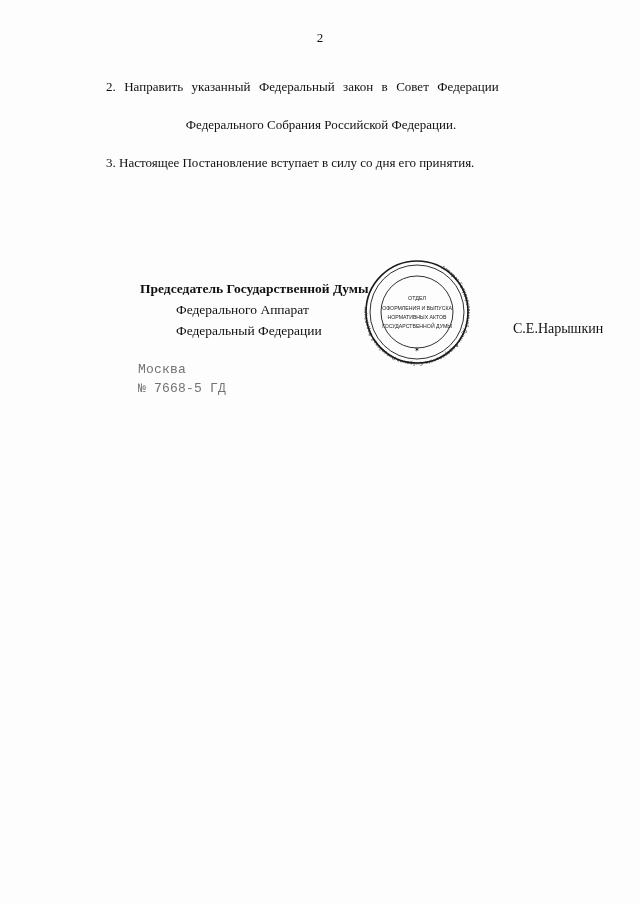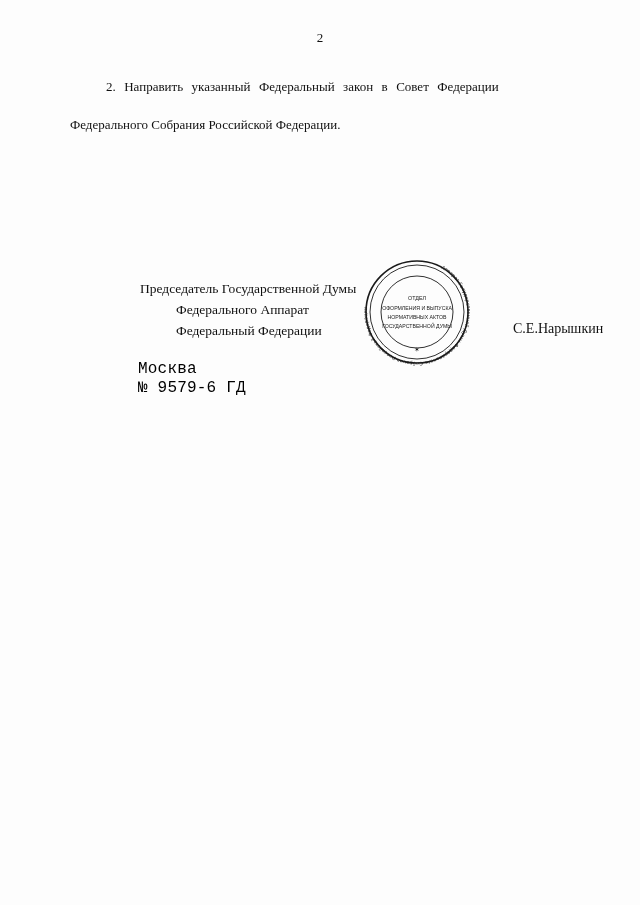--- a/index.html
+++ b/index.html
@@ -48,55 +48,55 @@
     text-align: justify;
   }
   .para.justified-spread > span.l1 {
     display: block;
     text-align: justify;
     text-indent: 36px;
     word-spacing: 5.2px;
   }
   .para.justified-spread > span.l2 {
     display: block;
-    text-align: left;
+    text-align: center;
     text-indent: 0;
     font-family: Liberation Serif, serif;
   }
   .para2 {
     margin-top: 0;
   }
   .signature-block {
     position: absolute;
     left: 70px;
     top: 210px;
     font-size: 13.5px;
     line-height: 21px;
     color: #101010;
   }
-  .sig-line-1 { text-indent: 0; white-space: nowrap; }
+  .sig-line-1 { text-indent: 0; white-space: nowrap; font-weight: bold; }
   .sig-line-2 { padding-left: 36px; white-space: nowrap; }
   .sig-line-3 { padding-left: 36px; white-space: nowrap; }
   .signer-name {
     position: absolute;
     left: 443px;
     top: 253px;
     font-size: 14px;
     color: #101010;
     white-space: nowrap;
   }
   .footer-block {
     position: absolute;
     left: 68px;
     top: 292px;
     font-family: "Liberation Mono", monospace;
-    font-size: 16px;
+    font-size: 13px;
     line-height: 19px;
     letter-spacing: 0.2px;
-    color: #000000;
+    color: #737373;
   }
   .footer-line { white-space: nowrap; }
   .stamp {
     position: absolute;
     left: 288px;
     top: 185px;
     width: 118px;
     height: 118px;
   }
   .stamp svg { display: block; }
@@ -108,32 +108,35 @@
 
   <div class="page-number">2</div>
 
   <div class="body-text">
 
     <p class="para justified-spread">
       <span class="l1">2. Направить указанный Федеральный закон в Совет Федерации</span>
       <span class="l2">Федерального Собрания Российской Федерации.</span>
     </p>
 
+    <p class="para para2">
+      <span>3. Настоящее Постановление вступает в силу со дня его принятия.</span>
+    </p>
 
     <div class="signature-block">
       <div class="sig-line-1">Председатель Государственной Думы</div>
       <div class="sig-line-2">Федерального Аппарат</div>
       <div class="sig-line-3">Федеральный Федерации</div>
     </div>
 
     <div class="signer-name">С.Е.Нарышкин</div>
 
     <div class="footer-block">
       <div class="footer-line">Москва</div>
-      <div class="footer-line">№ 9579-6 ГД</div>
+      <div class="footer-line">№ 7668-5 ГД</div>
     </div>
 
     <div class="stamp">
       <svg width="118" height="118" viewBox="0 0 118 118" xmlns="http://www.w3.org/2000/svg">
         <defs>
           <path id="circlePathOuter" d="M 59,59 m 0,-50 a 50,50 0 1,1 0,100 a 50,50 0 1,1 0,-100"></path>
         </defs>
         <circle cx="59" cy="59" r="51" fill="none" stroke="#1a1a1a" stroke-width="1.6"></circle>
         <circle cx="59" cy="59" r="47" fill="none" stroke="#1a1a1a" stroke-width="0.9"></circle>
         <circle cx="59" cy="59" r="36" fill="none" stroke="#1a1a1a" stroke-width="0.9"></circle>

